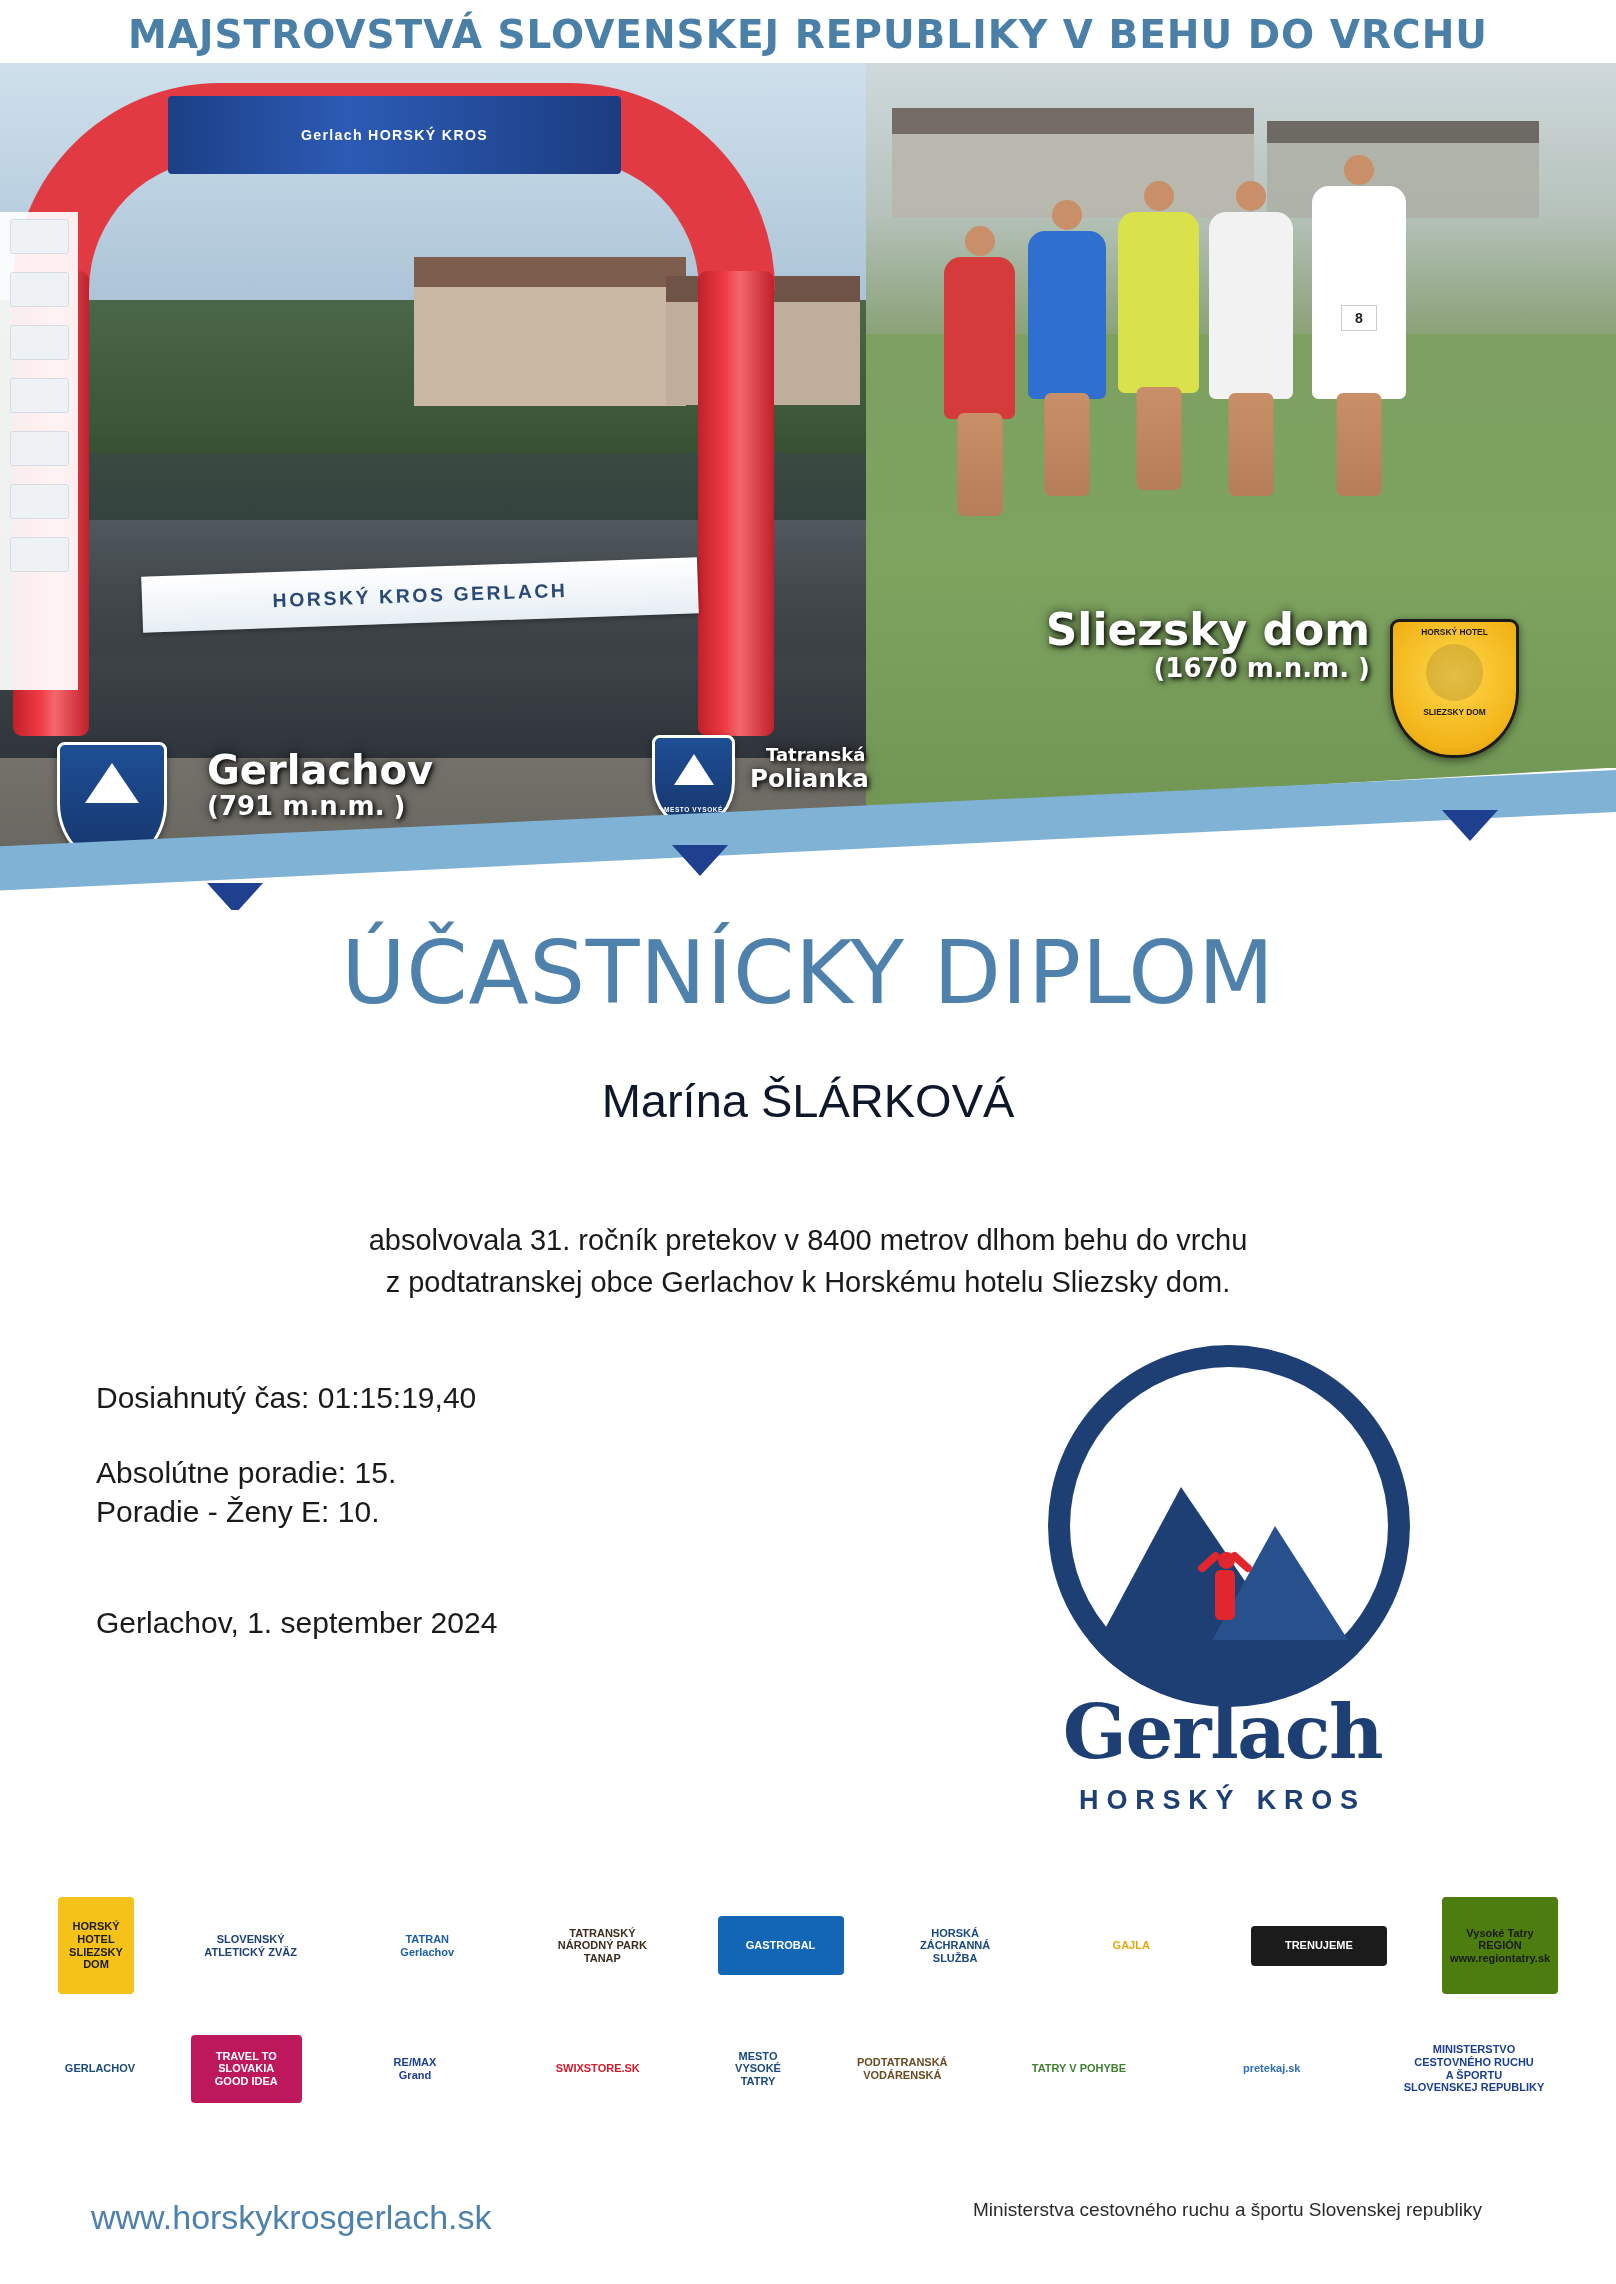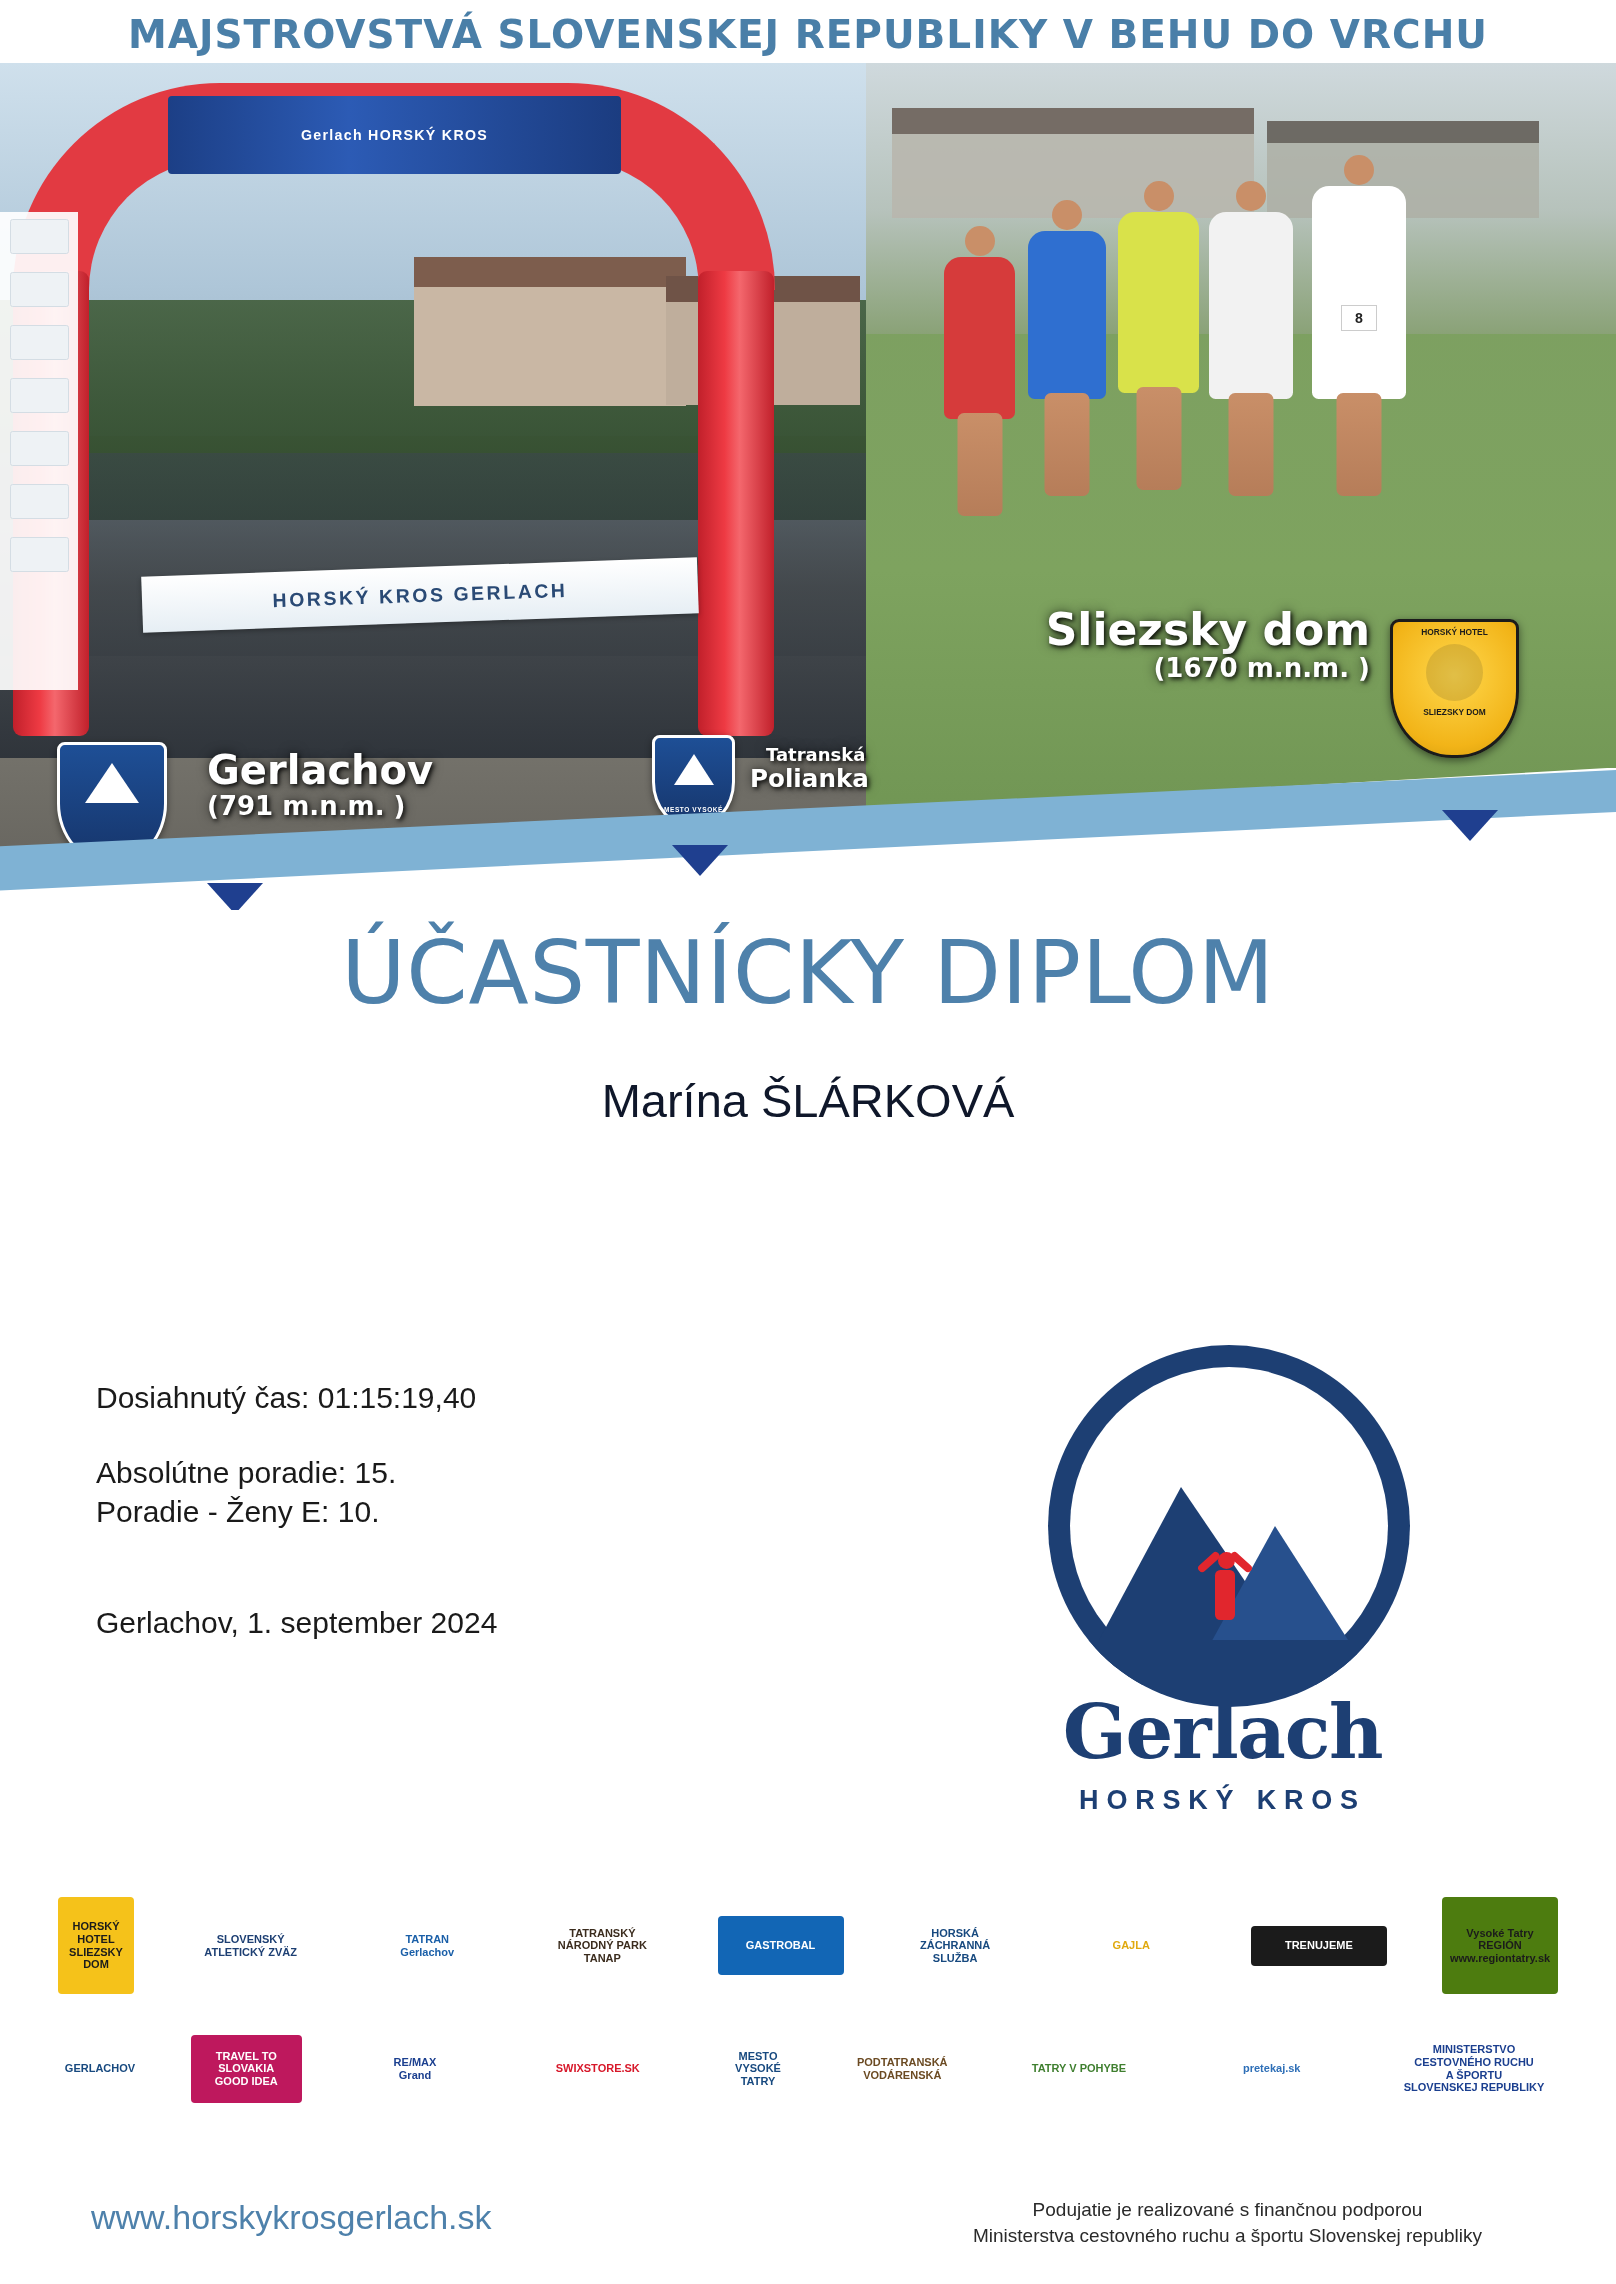--- a/index.html
+++ b/index.html
@@ -399,20 +399,24 @@
     <div class="sweep-white"></div>
     <div class="sweep-blue"></div>
     <div class="tri" style="left:207px; bottom:-3.9px;"></div>
     <div class="tri" style="left:672px; bottom:34px;"></div>
     <div class="tri" style="left:1442px; bottom:69px;"></div>
   </div>
 
   <div class="diploma-title">ÚČASTNÍCKY DIPLOM</div>
   <div class="participant-name">Marína ŠLÁRKOVÁ</div>
 
+  <div class="desc">
+    <div>absolvovala 31. ročník pretekov v 8400 metrov dlhom behu do vrchu</div>
+    <div>z podtatranskej obce Gerlachov k Horskému hotelu Sliezsky dom.</div>
+  </div>
 
   <div class="results">
     <div class="line">Dosiahnutý čas: 01:15:19,40</div>
     <div class="gap"></div>
     <div class="line">Absolútne poradie: 15.</div>
     <div class="line">Poradie - Ženy E: 10.</div>
     <div class="gap"></div>
     <div class="gap"></div>
     <div class="line">Gerlachov, 1. september 2024</div>
   </div>
@@ -465,18 +469,17 @@
         <div class="sp box" style="width: 139px; height: 61px; background: rgb(255, 255, 255); color: rgb(46, 111, 183); white-space: pre-line;">pretekaj.sk</div>
         <div class="sp box" style="width: 168px; height: 71px; background: rgb(255, 255, 255); color: rgb(27, 63, 143); white-space: pre-line;">MINISTERSTVO
 CESTOVNÉHO RUCHU
 A ŠPORTU
 SLOVENSKEJ REPUBLIKY</div>
       </div>
   </div>
 
   <div class="site-url">www.horskykrosgerlach.sk</div>
   <div class="footer-note">
-    <div>Podujatie je realizované s finančnou podporou</div>
     <div>Ministerstva cestovného ruchu a športu Slovenskej republiky</div>
   </div>
 
 </div>
 
 
 </body></html>

